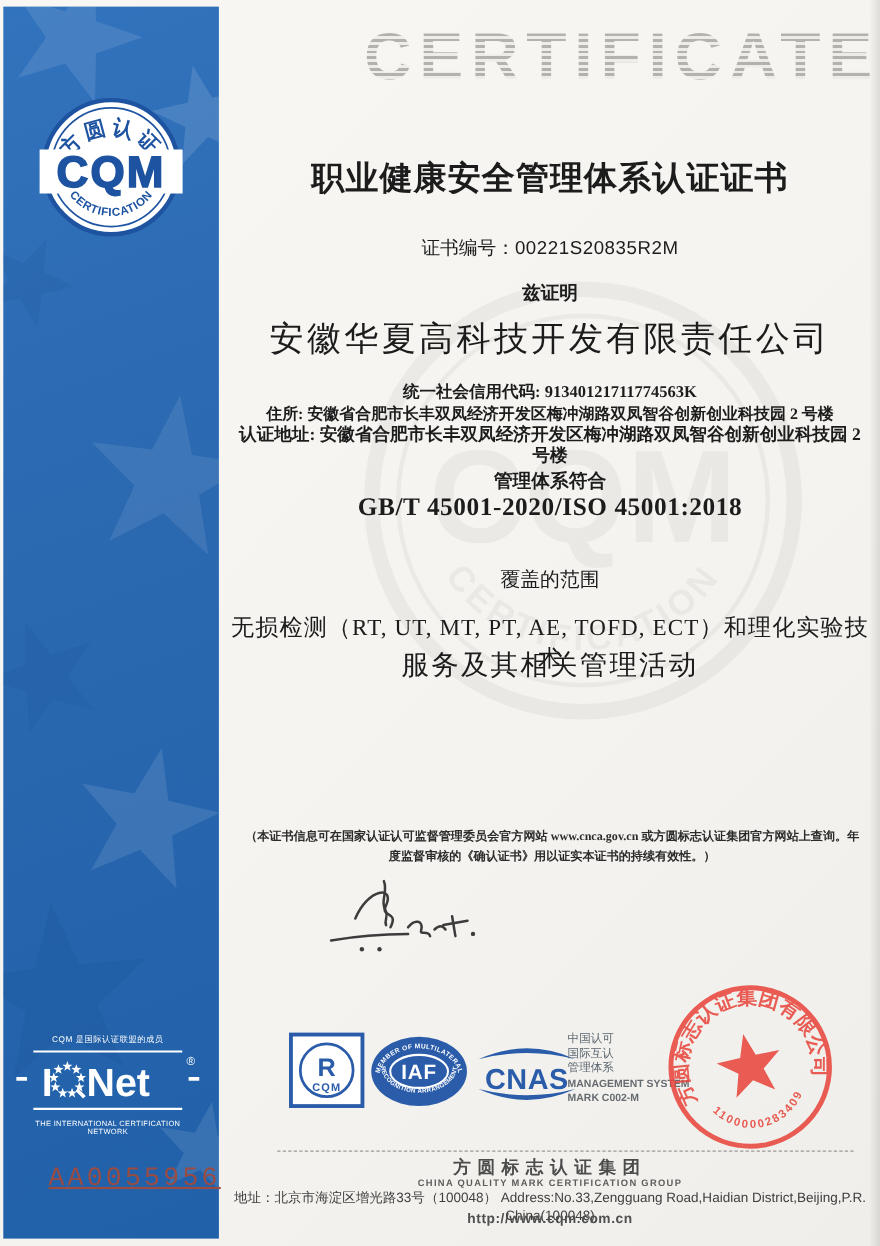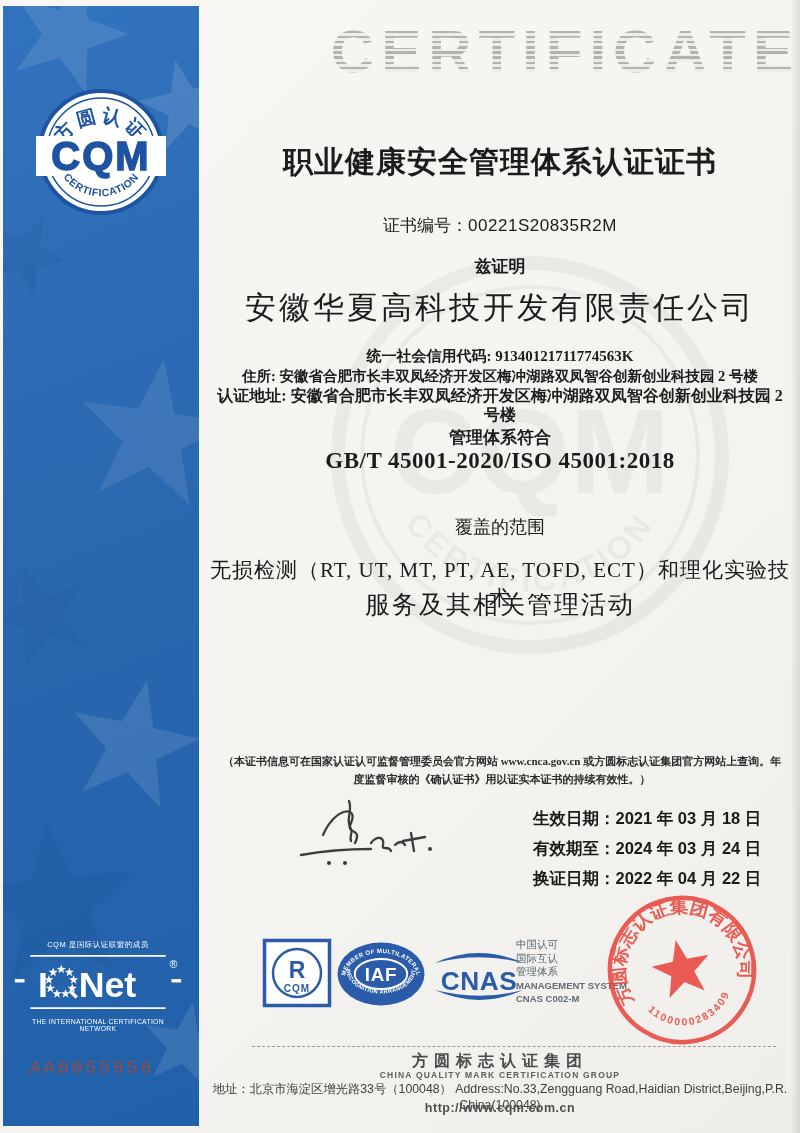--- a/index.html
+++ b/index.html
@@ -19,22 +19,22 @@
 
   
   .strip { position:absolute; left:3px; top:6px; width:196px; height:1120px;
     background:linear-gradient(160deg,#3273bd 0%,#2a68b0 45%,#2161a9 100%); }
   .strip svg.stars { position:absolute; left:0; top:0; }
   .cqm-logo { position:absolute; left:33px; top:81px; }
 
   .iqnet { position:absolute; left:10px; top:934px; width:170px; color:#fff; text-align:center; }
   .iqnet .member { font-size:7.5px; letter-spacing:0.5px; padding-bottom:3px; }
   .iqnet .network { font-size:6.8px; letter-spacing:0.3px; padding-top:3px; }
-  .serial { position:absolute; left:27px; top:1052px; font-size:18px; letter-spacing:3px;
-    color:#9a4c43; font-family:"Liberation Mono", monospace; }
+  .serial { position:absolute; left:41px; top:1052px; font-size:24px; letter-spacing:3px;
+    color:#9a4c43; font-family:"Liberation Mono", monospace;text-decoration:underline; }
 
   
   .c { position:absolute; left:200px; width:600px; text-align:center; color:#1c1c1c; }
   .title { top:142px; font-size:30px; font-weight:700; letter-spacing:1px; }
   .certno { top:214px; font-size:17px; }
   .certno .num { font-family:"Liberation Sans", sans-serif; letter-spacing:0.5px; }
   .certify { top:255px; font-size:17px; font-weight:600; }
   .company { top:287px; font-size:31px; letter-spacing:3px; font-family:"Liberation Serif", serif; }
   .kai { font-family:"Liberation Serif", serif; }
   .credit { top:347px; font-size:15px; font-weight:600; }
@@ -167,25 +167,20 @@
       <path d="M 118 40 L 121 58"></path>
       <path d="M 110 48 L 132 44"></path>
     </g>
     <g fill="#3c3c3c">
       <circle cx="137" cy="56" r="2"></circle>
       <circle cx="36" cy="70" r="2"></circle>
       <circle cx="52" cy="70" r="2"></circle>
     </g>
   </svg>
 
-  <div class="dates">
-    <div class="row"><span>生效日期：</span><span>2021 年 03 月 18 日</span></div>
-    <div class="row"><span>有效期至：</span><span>2024 年 03 月 24 日</span></div>
-    <div class="row"><span>换证日期：</span><span>2022 年 04 月 22 日</span></div>
-  </div>
 
   <svg class="rcqm" width="70" height="70" viewBox="0 0 70 70">
     <rect x="2.5" y="2.5" width="65" height="65" fill="#fff" stroke="#2a5caa" stroke-width="3.5"></rect>
     <circle cx="35" cy="35" r="24" fill="none" stroke="#2a5caa" stroke-width="2.5"></circle>
     <text x="35" y="40" text-anchor="middle" font-size="23" font-weight="700" fill="#2a5caa">R</text>
     <text x="35" y="54" text-anchor="middle" font-size="10" font-weight="700" fill="#2a5caa" letter-spacing="1">CQM</text>
   </svg>
 
   <svg class="iaf" width="90" height="66" viewBox="0 0 120 88">
     <ellipse cx="60" cy="44" rx="58" ry="42" fill="#2a5caa"></ellipse>
@@ -201,21 +196,21 @@
     <path d="M 8 18 Q 55 -3 102 18 Q 55 6 8 18 Z" fill="#2a5caa"></path>
     <path d="M 8 47 Q 55 68 102 47 Q 55 59 8 47 Z" fill="#2a5caa"></path>
     <text x="55" y="47" text-anchor="middle" font-size="28" font-weight="700" fill="#2a5caa" letter-spacing="0.5">CNAS</text>
   </svg>
 
   <div class="cnas-text">
     <div class="cn">中国认可</div>
     <div class="cn">国际互认</div>
     <div class="cn">管理体系</div>
     <div class="en">MANAGEMENT SYSTEM</div>
-    <div class="en">CNAS C002-M</div>
+    <div class="en">MARK C002-M</div>
   </div>
 
   <svg class="stamp" width="158" height="158" viewBox="0 0 160 160">
     <g transform="rotate(-12 80 80)">
       <circle cx="80" cy="80" r="73" fill="none" stroke="#e8473e" stroke-width="4.5"></circle>
       <use href="#star" transform="translate(80,80) scale(0.62)" fill="#e8473e"></use>
       <path id="st-arc" d="M 27.4 104.5 A 58 58 0 1 1 132.6 104.5" fill="none"></path>
       <text font-size="17.5" font-weight="700" fill="#e8473e"><textPath href="#st-arc" startOffset="50%" text-anchor="middle" textLength="225" lengthAdjust="spacingAndGlyphs">方圆标志认证集团有限公司</textPath></text>
       <path id="st-num" d="M 36 110 A 50 50 0 0 0 124 110" fill="none"></path>
       <text font-size="10.5" font-weight="600" fill="#e8473e" letter-spacing="2"><textPath href="#st-num" startOffset="50%" text-anchor="middle">1100000283409</textPath></text>

